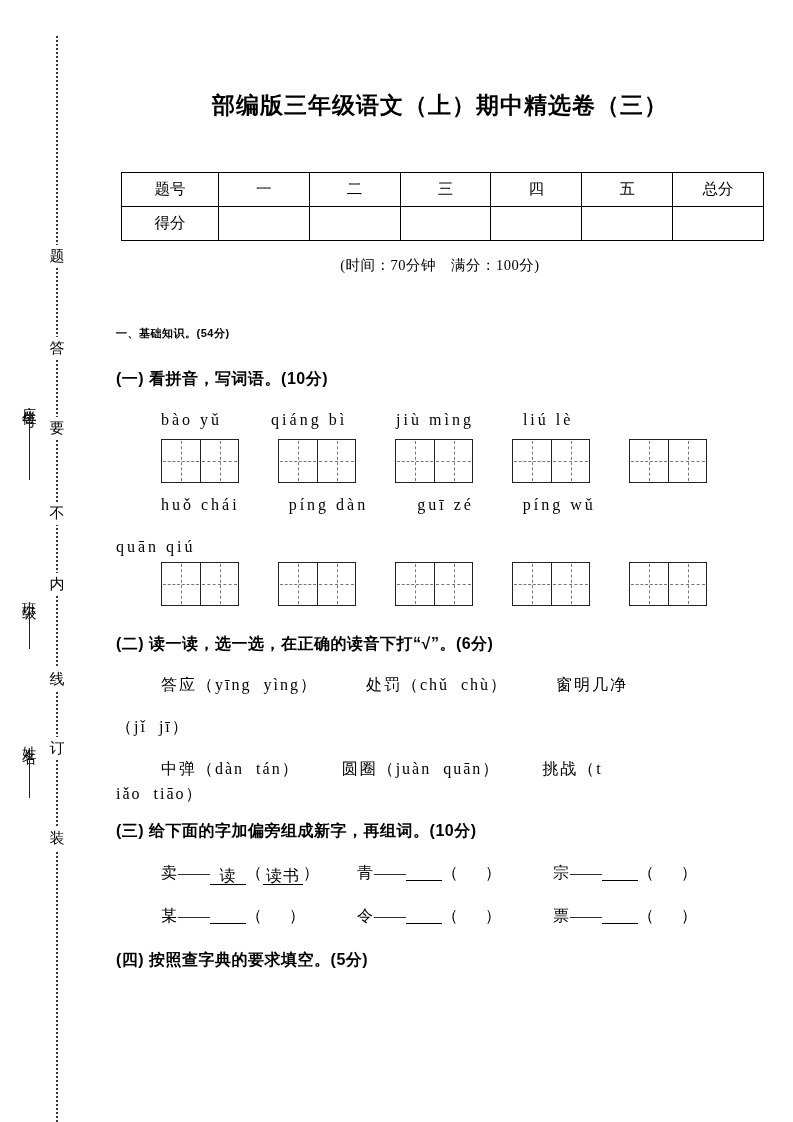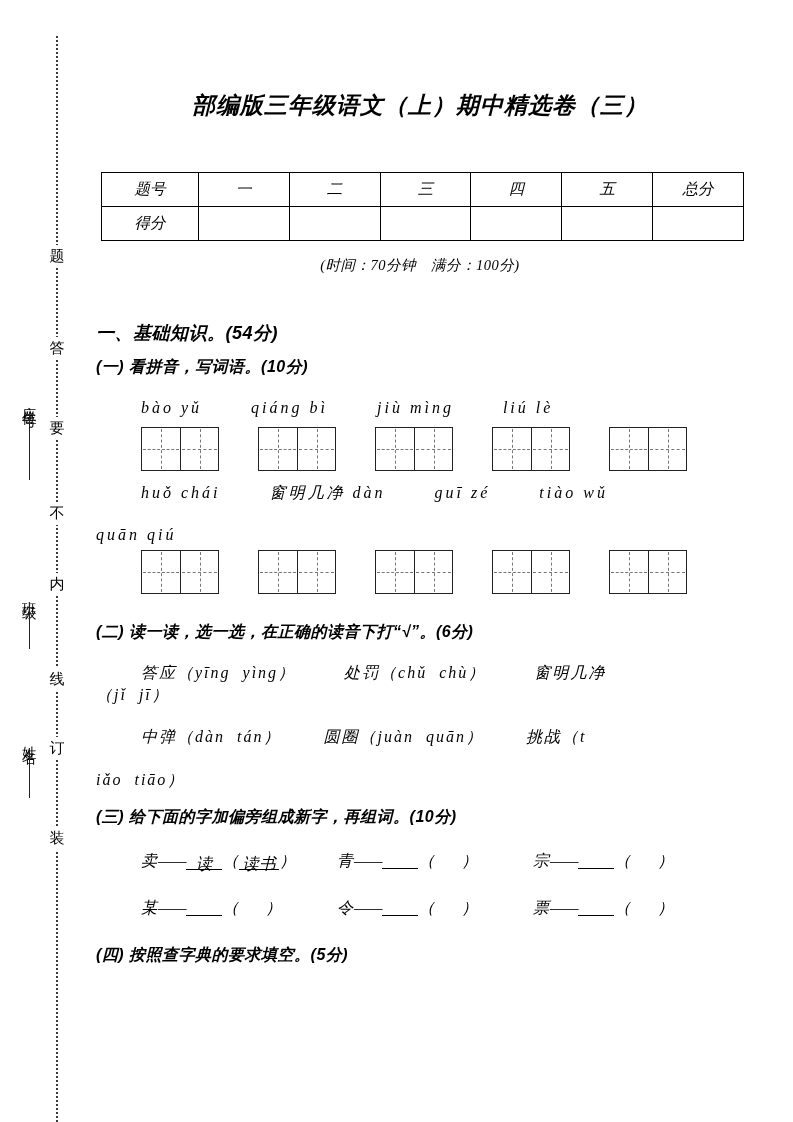--- a/index.html
+++ b/index.html
@@ -23,78 +23,78 @@
     font-family:"Liberation Serif", serif;
   }
   .bfield { position:absolute; left:17px; width:24px; display:flex; flex-direction:column; align-items:center; }
   .bfield-label {
     writing-mode:vertical-lr; text-orientation:upright;
     font-size:14.5px; letter-spacing:4px; line-height:1;
   }
   .bfield-line { width:0; border-left:1.3px solid #222; margin-top:5px; }
 
   
-  .content { position:absolute; left:96px; top:0; width:648px;font-style:italic; }
+  .content { position:absolute; left:116px; top:0; width:648px; }
 
   .title {
     margin-top:88px; text-align:center;
     font-family:"Liberation Sans", sans-serif; font-weight:bold;
     font-size:23px; letter-spacing:1px; line-height:34px;
   }
 
   .score-table { border-collapse:collapse; margin-top:50px; margin-left:5px; }
   .score-table td {
     border:1.5px solid #000; height:34px; text-align:center; vertical-align:middle;
     font-size:15.5px;
   }
   .score-table td.c0 { width:97px; }
   .score-table td.c  { width:91px; }
 
   .time-note { margin-top:15px; text-align:center; font-size:14.5px; letter-spacing:0.5px; }
 
   h2.sec {
     margin-top:46px; font-family:"Liberation Sans", sans-serif;
-    font-weight:bold; font-size:18px; line-height:24px; letter-spacing:0.5px;
+    font-weight:bold; font-size:11px; line-height:24px; letter-spacing:0.5px;
   }
   h3.sub {
     font-family:"Liberation Sans", sans-serif; font-weight:bold;
     font-size:16px; line-height:24px; letter-spacing:0.5px;
   }
-  .sub-1 { margin-top:10px; }
+  .sub-1 { margin-top:22px; }
   .sub-2 { margin-top:26px; }
   .sub-3 { margin-top:14px; }
   .sub-4 { margin-top:21px; }
 
   p.pinyin {
     font-size:16px; letter-spacing:3px; white-space:pre; line-height:22px;
   }
   p.opt {
     font-size:16px; letter-spacing:2px; white-space:pre; line-height:22px;
   }
   .indent { padding-left:45px; }
   .py1 { margin-top:18px; } .py2 { margin-top:20px; }
   .py3 { margin-top:11px; } .py4 { margin-top:20px; }
-  .op1 { margin-top:18px; } .op2 { }
-  .op3 { margin-top:20px; } .op4 { margin-top:21px; }
+  .op1 { margin-top:18px; } .op2 { margin-top:20px; }
+  .op3 { margin-top:20px; } .op4 { margin-top:3px; }
 
   .grid-row { display:flex; gap:39px; padding-left:45px; }
   .gr1 { margin-top:8px; } .gr2 { margin-top:4px; }
   .grid-group { display:flex; border:1.5px solid #222; background:#fff; }
   .grid-cell { width:38px; height:42px; position:relative; }
   .grid-cell + .grid-cell { border-left:1.5px solid #222; }
   .grid-cell::before {
     content:""; position:absolute; left:1px; right:1px; top:50%;
     border-top:1px dashed #777;
   }
   .grid-cell::after {
     content:""; position:absolute; top:1px; bottom:1px; left:50%;
     border-left:1px dashed #777;
   }
 
-  .radical-row { padding-left:45px; white-space:nowrap; font-size:16px; letter-spacing:1px; line-height:28px; }
+  .radical-row { padding-left:45px; white-space:nowrap; font-size:16px; letter-spacing:1px; line-height:22px; }
   .rr1 { margin-top:18px; } .rr2 { margin-top:19px; }
   .ritem { display:inline-block; }
   .ritem.w { width:196px; }
   .dash { letter-spacing:0; }
   .ablank {
     display:inline-block; min-width:36px; height:20px; text-align:center;
     border-bottom:1px solid #000; vertical-align:-3px; letter-spacing:1px;
   }
   .wblank {
     display:inline-block; min-width:26px; height:20px; text-align:center;
@@ -181,21 +181,21 @@
         </div>
         <div class="grid-group">
           <div class="grid-cell"></div>
           <div class="grid-cell"></div>
         </div>
         <div class="grid-group">
           <div class="grid-cell"></div>
           <div class="grid-cell"></div>
         </div>
       </div>
-    <p class="pinyin indent py3">huǒ chái       窗明几净 dàn       guī zé       tiào wǔ</p>
+    <p class="pinyin indent py3">huǒ chái       píng dàn       guī zé       píng wǔ</p>
     <p class="pinyin py4">quān qiú</p>
     <div class="grid-row gr2">
         <div class="grid-group">
           <div class="grid-cell"></div>
           <div class="grid-cell"></div>
         </div>
         <div class="grid-group">
           <div class="grid-cell"></div>
           <div class="grid-cell"></div>
         </div>

